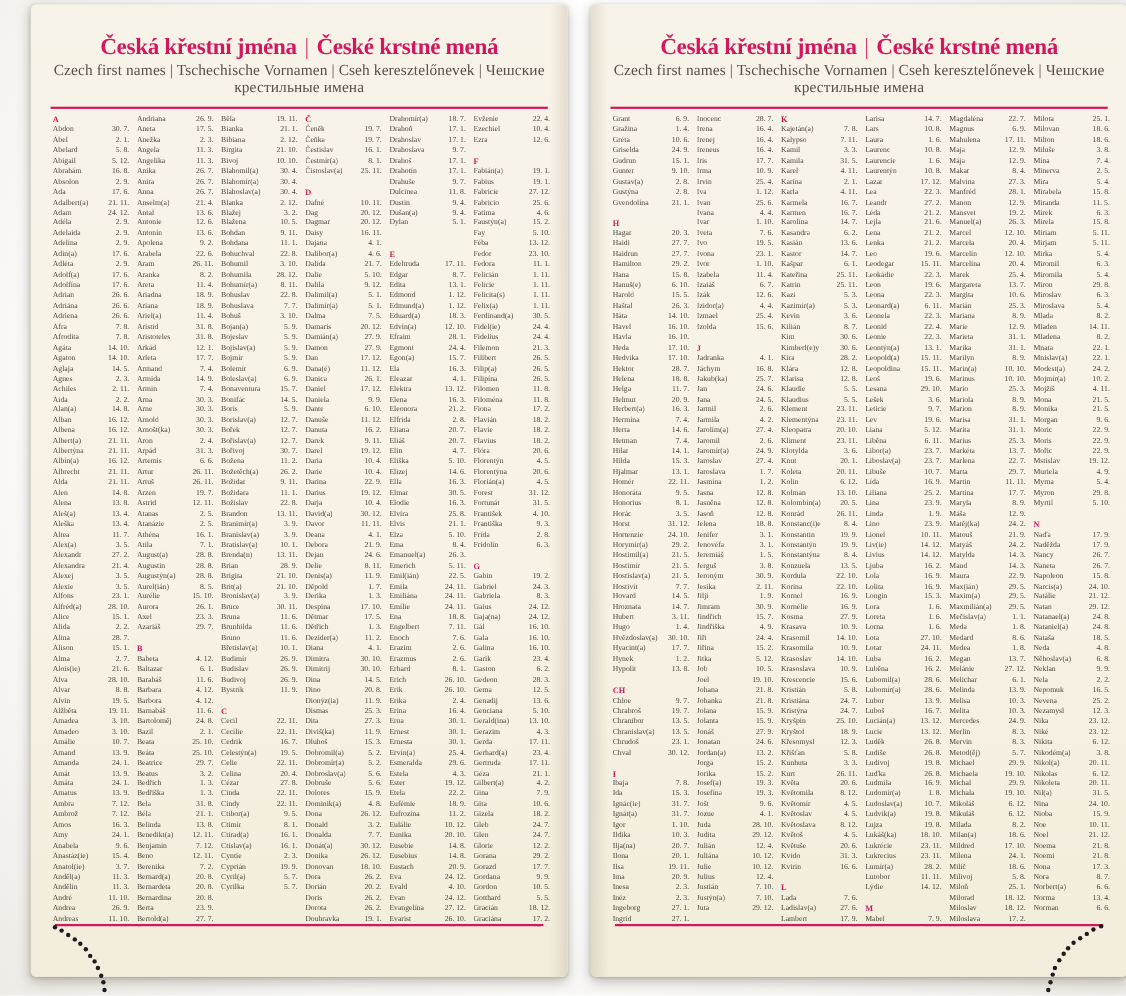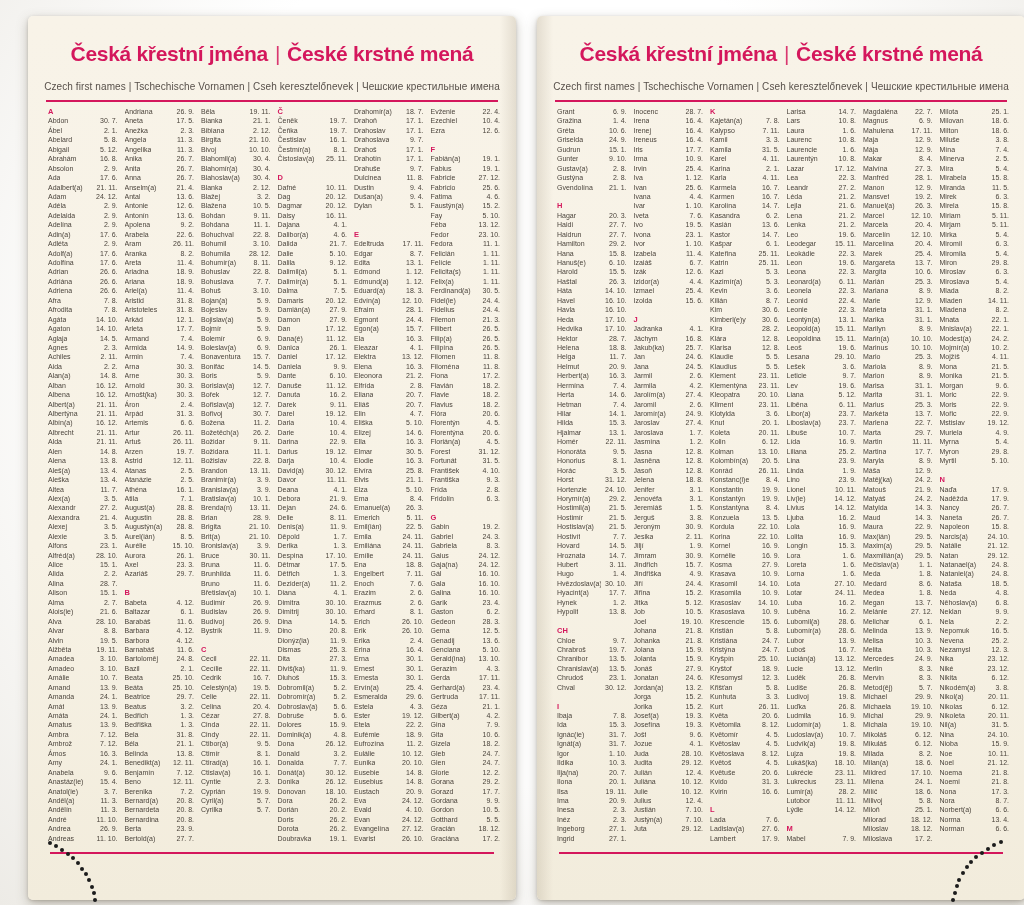--- a/index.html
+++ b/index.html
@@ -6,35 +6,36 @@
     --accent:#d4175c; --text:#4b443c; --subtitle:#57504a; --pagebg:#f7f2e5; --dot:#1c1c1c;
   }
   *{margin:0;padding:0;box-sizing:border-box;}
   html,body{width:1024px;height:905px;overflow:hidden;}
   body{
     font-family:"Liberation Sans", sans-serif;
     background:radial-gradient(ellipse at 50% 40%, #ffffff 55%, #edebe6 100%);
     position:relative;
   }
   .page{
-    position:absolute; top:16px; height:884px; width:488px;
+    position:absolute; top:4px; height:884px; width:488px;
     background:linear-gradient(180deg,#f8f3e8 0%, var(--pagebg) 60%, #f2ecdc 100%);
     border-radius:5px;
     box-shadow:0 4px 12px rgba(90,80,60,.35), 0 1px 3px rgba(90,80,60,.25);
+    font-family:Liberation Serif, serif;
   }
   .page.left{left:28px;}
   .page.right{left:537px;}
   .page.left::after{content:"";position:absolute;top:0;right:0;width:16px;height:100%;
     background:linear-gradient(to right, rgba(120,105,80,0), rgba(120,105,80,.16));border-radius:0 5px 5px 0;}
   .page.right::after{content:"";position:absolute;top:0;left:0;width:16px;height:100%;
     background:linear-gradient(to left, rgba(120,105,80,0), rgba(120,105,80,.16));border-radius:5px 0 0 5px;}
   .page-header{padding-top:26px;text-align:center;}
   .title{color:var(--accent);font-size:21px;font-weight:bold;letter-spacing:-.3px;}
   .title .sep{font-weight:normal;padding:0 7px;opacity:.85;}
-  .subtitle{margin-top:15px;color:var(--subtitle);font-size:10px;letter-spacing:.1px;}
+  .subtitle{margin-top:2px;color:var(--subtitle);font-size:14px;letter-spacing:.1px;}
   .rule-top{height:2px;background:var(--accent);margin:8px 18px 0 18px;}
   .rule-bottom{position:absolute;left:22px;right:22px;bottom:46px;height:2px;background:var(--accent);}
   .columns{display:flex;gap:7px;margin:5px 16px 0 20px;height:738px;overflow:hidden;}
   .col{flex:1 1 0;min-width:0;}
   .row{height:9.45px;display:flex;justify-content:space-between;align-items:baseline;
     font-size:7px;line-height:9.45px;color:var(--text);white-space:nowrap;}
   .row .nm{overflow:hidden;}
   .row .dt{width:26px;text-align:right;flex:0 0 auto;color:var(--text);}
   .row.section{color:var(--accent);font-weight:bold;font-size:7.5px;}
   .dot{position:absolute;width:4px;height:4px;border-radius:50%;background:var(--dot);}

